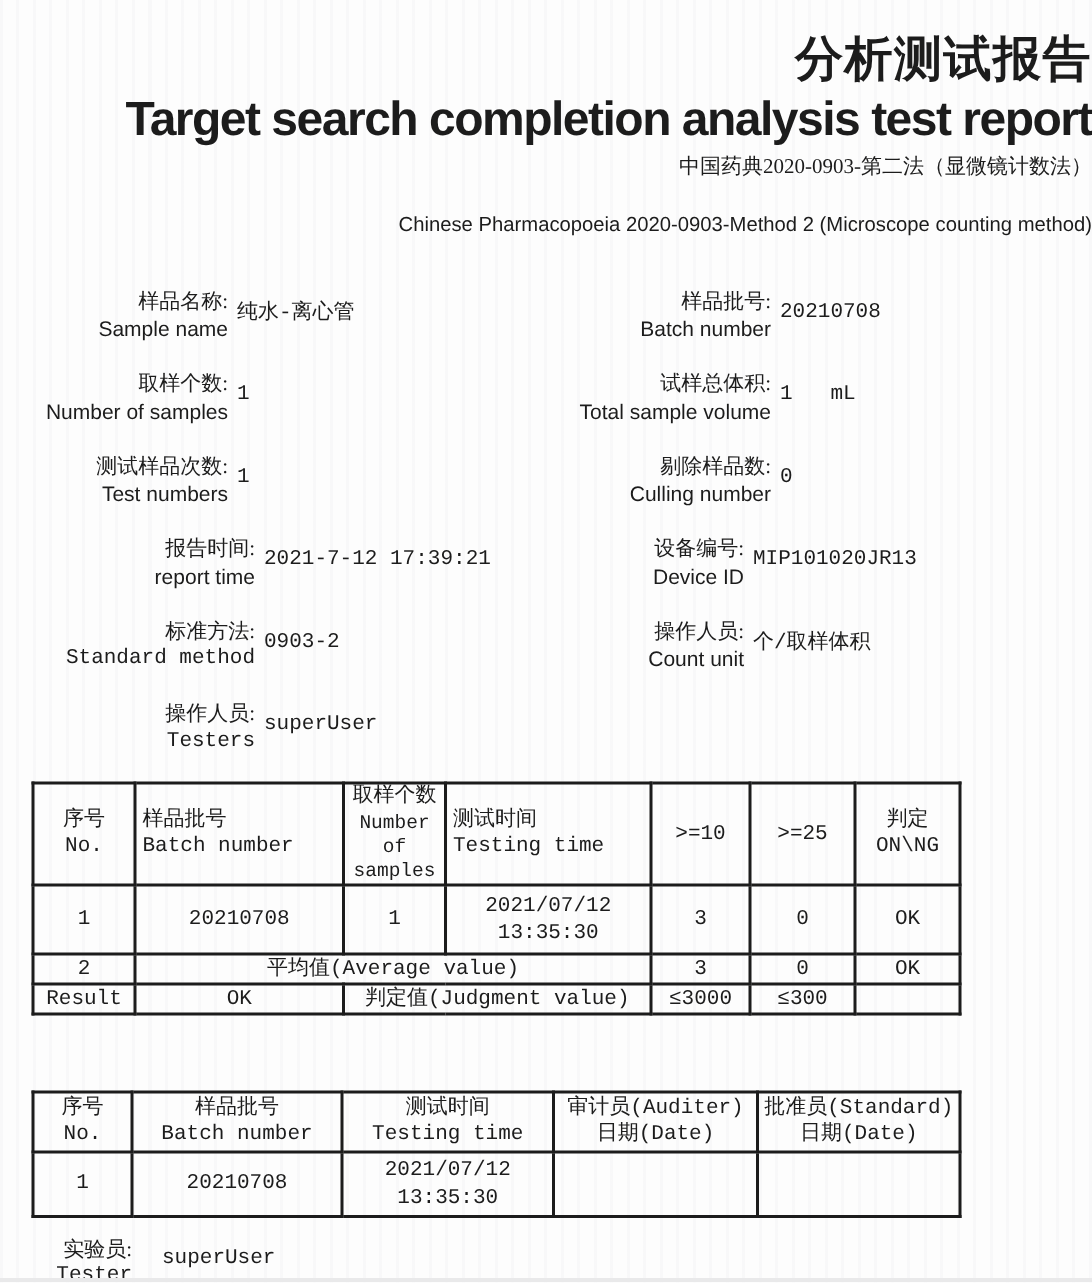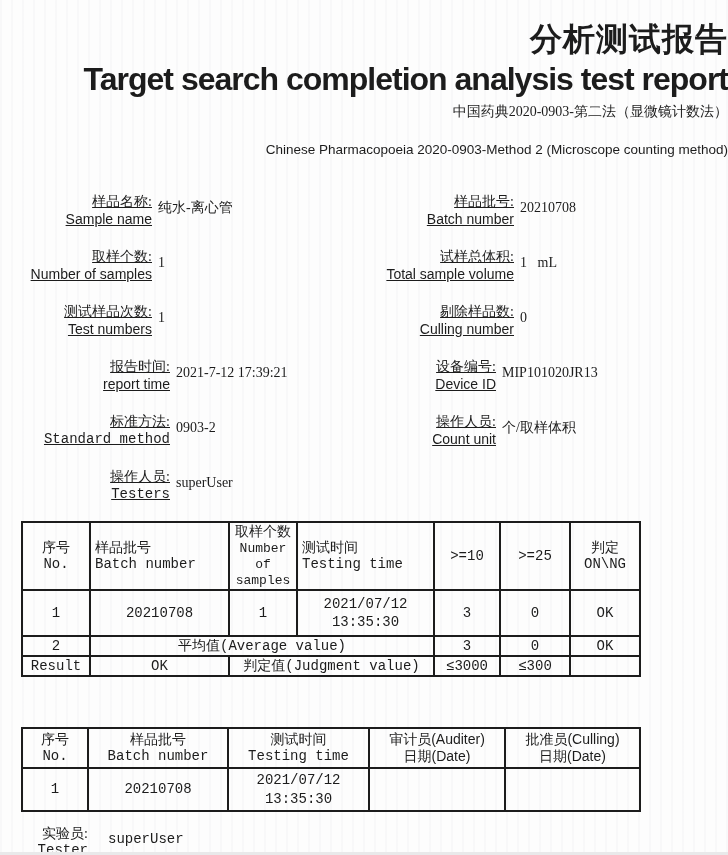--- a/index.html
+++ b/index.html
@@ -41,45 +41,45 @@
   }
 
   
   .info-grid {
     margin: 25px 0 0 20px;
     display: grid;
     grid-template-columns: 344px 344px;
     grid-auto-rows: 55px;
   }
   .field { display: flex; align-items: center; }
-  .labels { text-align: right; line-height: 1.18; text-decoration: underline; }
+  .labels { text-align: right; line-height: 1.18; }
   .field.col-l .labels { width: 132px; }
   .field.col-r .labels { width: 150px; }
   .label-zh { font-size: 14px; font-family: "Liberation Serif", "DejaVu Serif", serif; }
   .label-en { font-size: 14px; font-family: "Liberation Sans", "DejaVu Sans", sans-serif; }
   .label-en.mono, .mono { font-family: "Liberation Mono", "DejaVu Sans Mono", monospace; }
   .field .value {
     margin-left: 6px; font-size: 14px; white-space: pre;
-    font-family: Liberation Serif, serif;
+    font-family: Liberation Mono, monospace;
     position: relative; top: -3px;
   }
 
   
   table.rpt {
     border-collapse: collapse; table-layout: fixed;
     margin-left: 21px; width: 618px;
     font-size: 14px; text-align: center;
   }
   table.rpt th, table.rpt td {
     border: 2px solid #1c1c1c; padding: 0 2px;
     vertical-align: middle; font-weight: normal; line-height: 1.25;
     font-family: "Liberation Mono", "DejaVu Sans Mono", "Liberation Serif", serif;
     overflow: hidden;
   }
-  table.rpt th .hzh { font-family: Liberation Sans, sans-serif; }
+  table.rpt th .hzh { font-family: Liberation Mono, monospace; }
   table.rpt th.al, table.rpt td.al { text-align: left; padding-left: 4px; }
   table.t1 { margin-top: 8px; }
   table.t1 tr.hdr { height: 58px; }
   table.t1 tr.r1 { height: 46px; }
   table.t1 tr.thin { height: 20px; }
   table.t2 { margin-top: 50px; }
   table.t2 tr.hdr { height: 40px; }
   table.t2 tr.r1 { height: 43px; }
   .two-line div { line-height: 1.35; }
 
@@ -284,21 +284,21 @@
         </th>
         <th>
           <div class="hzh">测试时间</div>
           <div>Testing time</div>
         </th>
         <th>
           <div class="hzh">审计员(Auditer)</div>
           <div class="hzh">日期(Date)</div>
         </th>
         <th>
-          <div class="hzh">批准员(Culling)</div>
+          <div class="hzh">批准员(Standard)</div>
           <div class="hzh">日期(Date)</div>
         </th>
       </tr>
       <tr class="r1">
         <td>1</td>
         <td>20210708</td>
         <td class="two-line">
           <div>2021/07/12</div>
           <div>13:35:30</div>
         </td>

